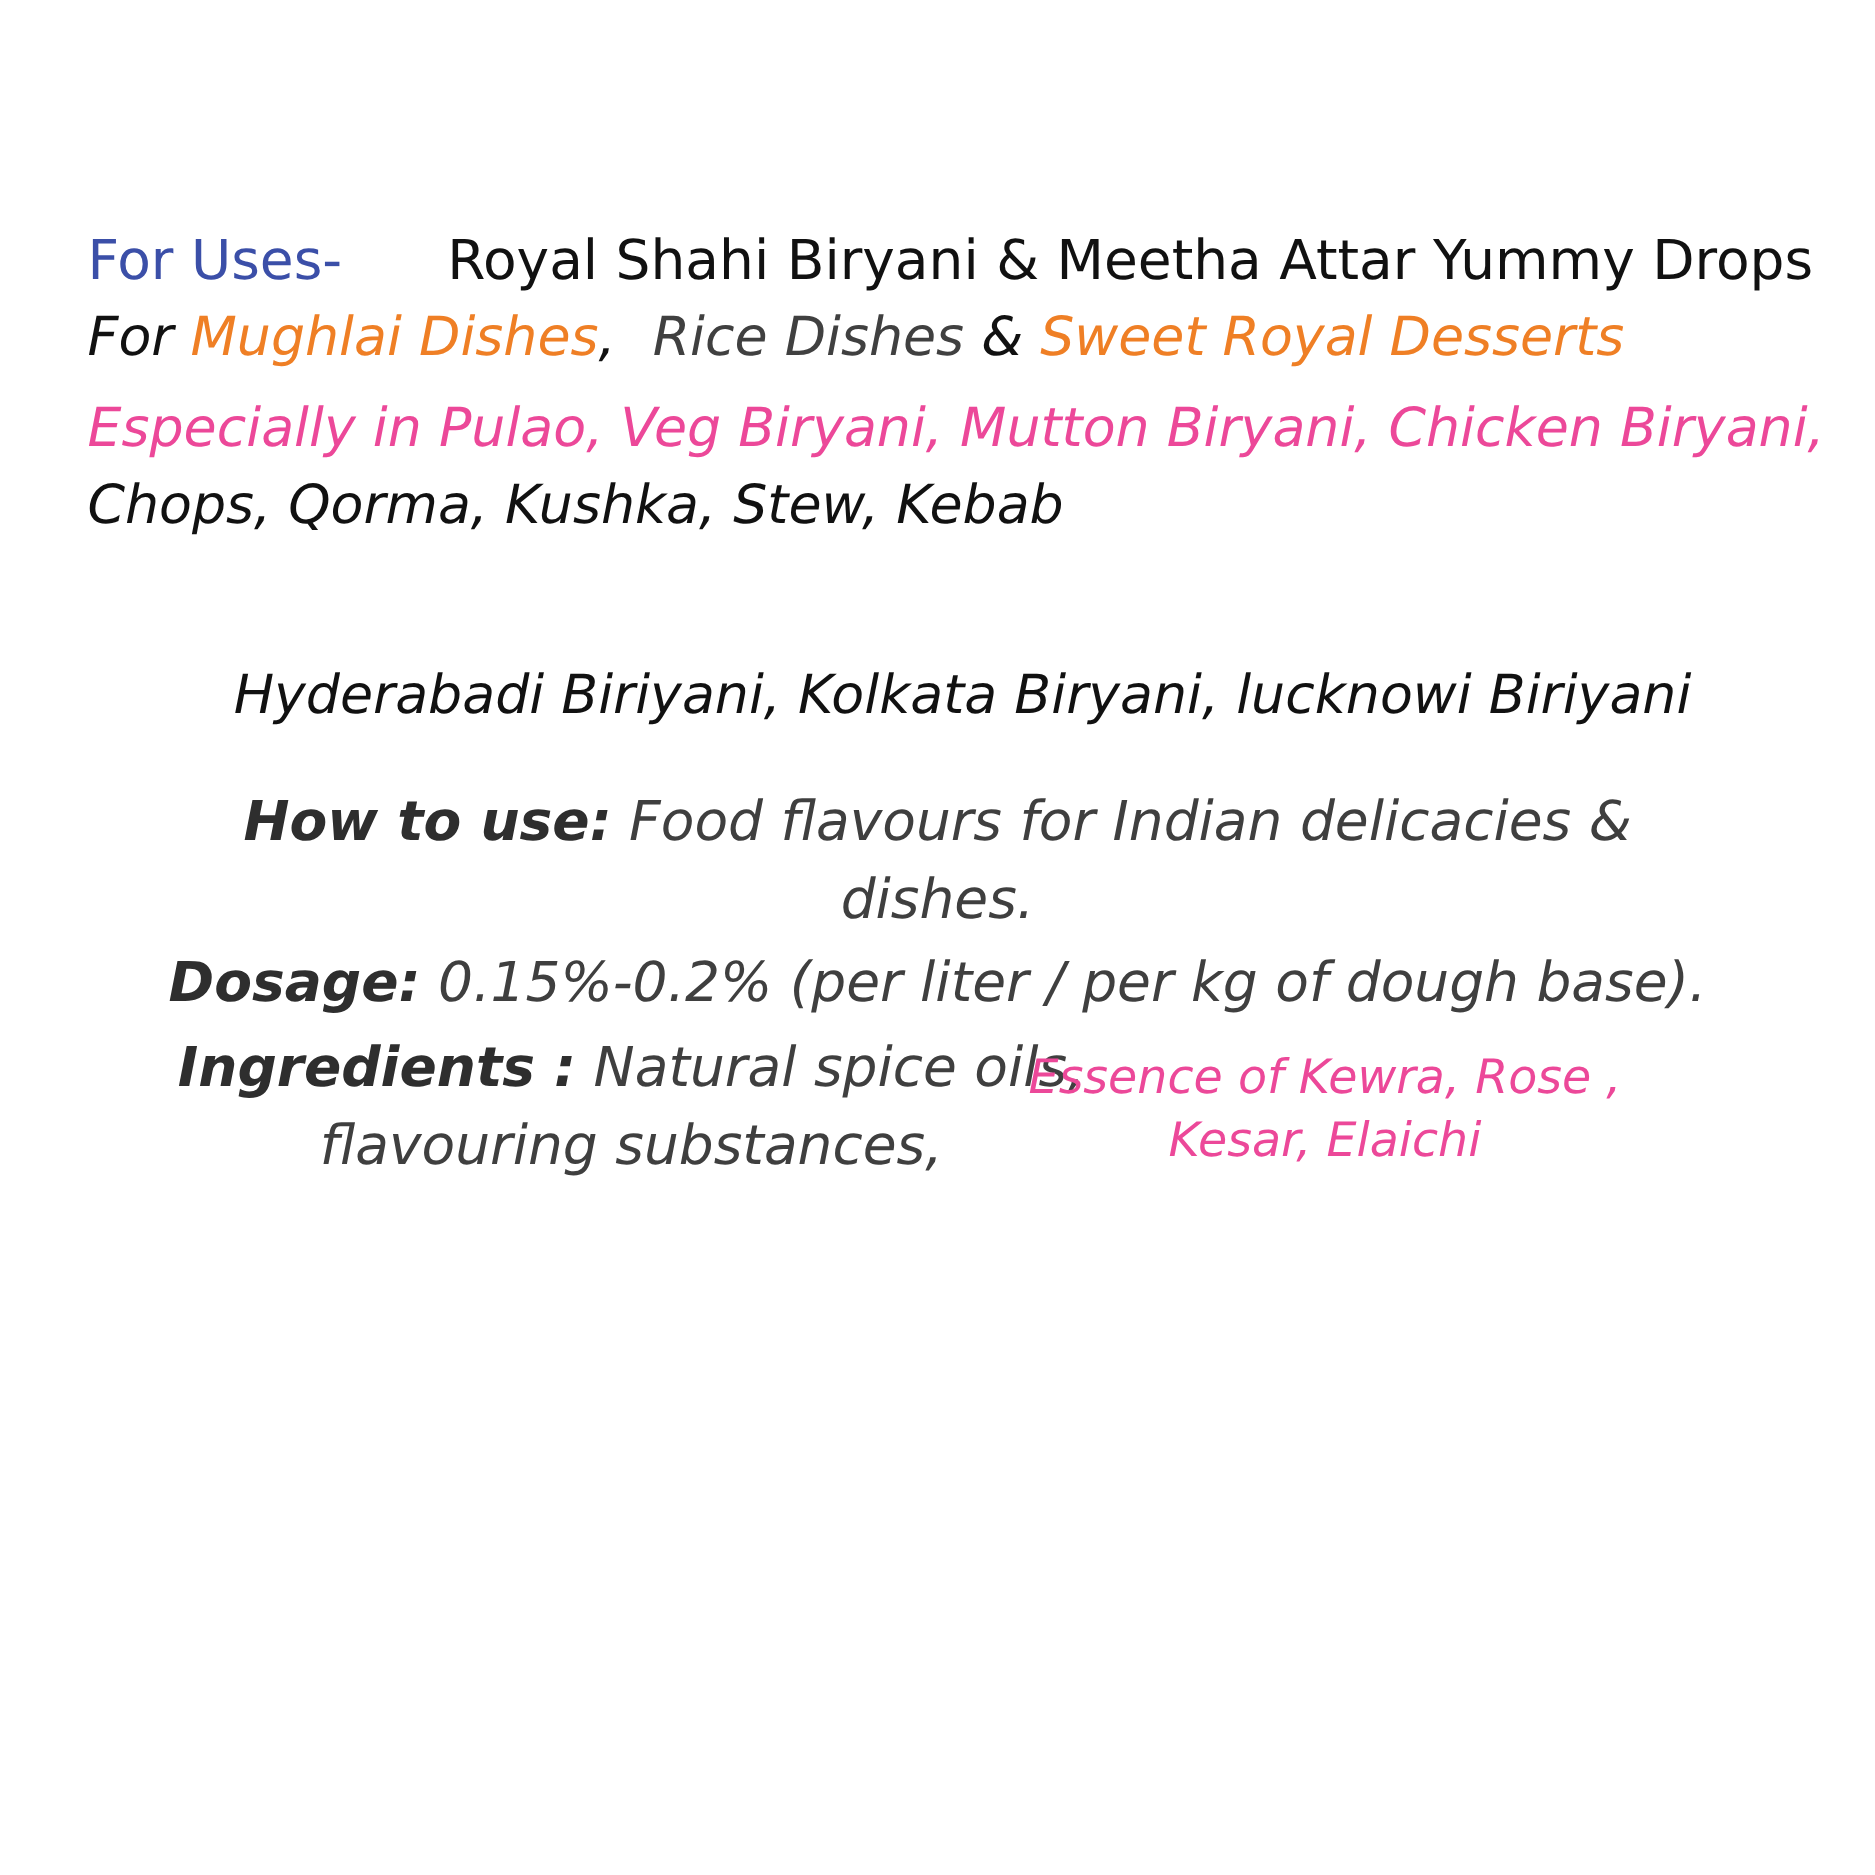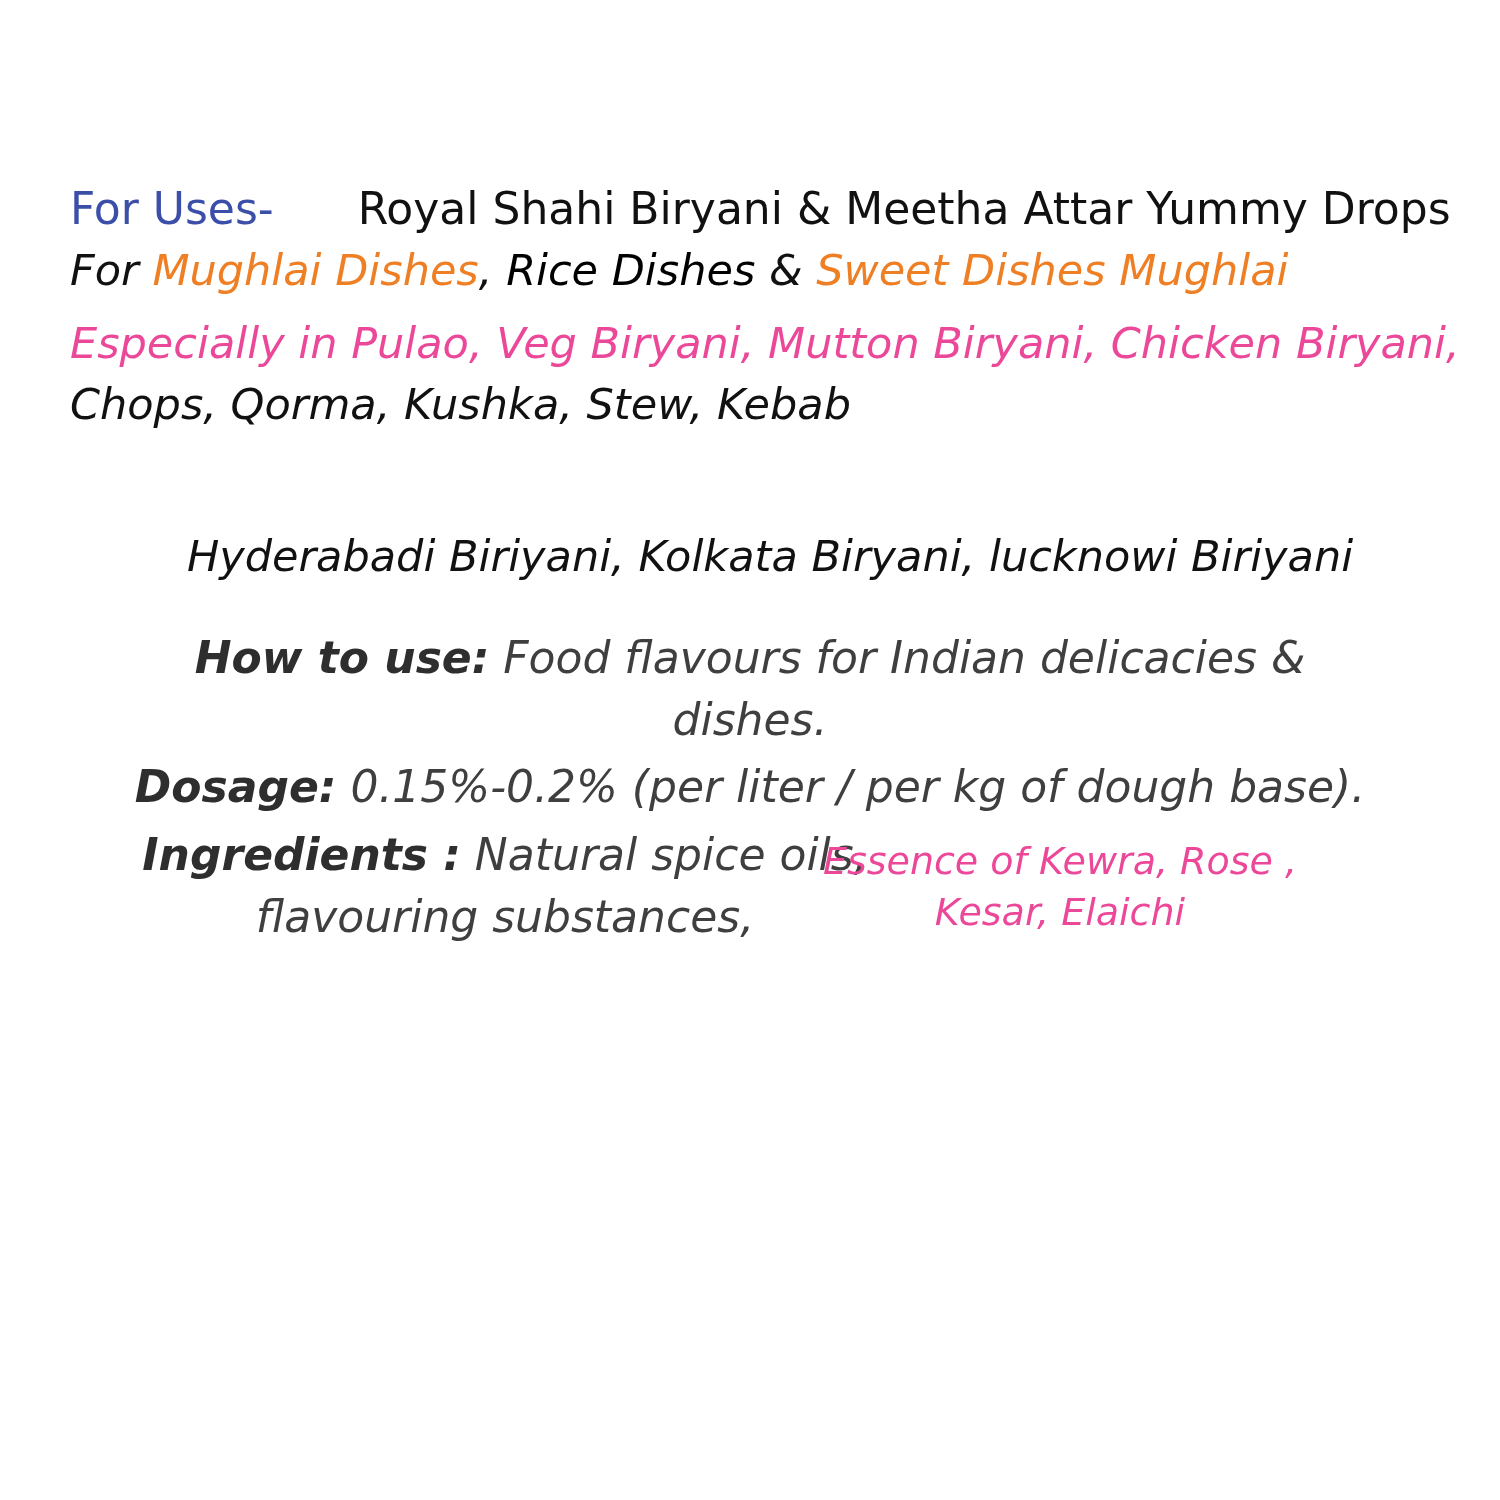--- a/index.html
+++ b/index.html
@@ -41,21 +41,21 @@
   .uses-title {
     color: #111111;
   }
   .line-dishes {
     font-size: 43px;
     font-style: italic;
     margin-top: 6px;
     white-space: nowrap;
   }
   .dish-mughlai { color: #ef7f25; }
-  .dish-rice    { color: #000000; }
+  .dish-rice    { color: #404040; margin-left: 16px; }
   .dish-sweet   { color: #ef7f25; }
   .plain-dark   { color: #111111; }
 
   .line-especially {
     font-size: 43px;
     font-style: italic;
     color: #ec4899;
     margin-top: 14px;
     line-height: 1.42;
     white-space: nowrap;
@@ -127,21 +127,21 @@
 
   <div class="uses-block">
 
     <div class="line-uses">
       <span class="lbl-foruses">For Uses-</span>
       <span class="uses-gap"></span>
       <span class="uses-title">Royal Shahi Biryani &amp; Meetha Attar Yummy Drops</span>
     </div>
 
     <div class="line-dishes">
-      <span class="plain-dark">For </span><span class="dish-mughlai">Mughlai Dishes</span><span class="plain-dark">, </span><span class="dish-rice">Rice Dishes</span><span class="plain-dark"> &amp; </span><span class="dish-sweet">Sweet Dishes Mughlai</span>
+      <span class="plain-dark">For </span><span class="dish-mughlai">Mughlai Dishes</span><span class="plain-dark">, </span><span class="dish-rice">Rice Dishes</span><span class="plain-dark"> &amp; </span><span class="dish-sweet">Sweet Royal Desserts</span>
     </div>
 
     <div class="line-especially">Especially in Pulao, Veg Biryani, Mutton Biryani, Chicken Biryani,</div>
     <div class="line-especially2">Chops, Qorma, Kushka, Stew, Kebab</div>
   </div>
 
   <div class="regional">Hyderabadi Biriyani, Kolkata Biryani, lucknowi Biriyani</div>
 
   <div class="details">
 

